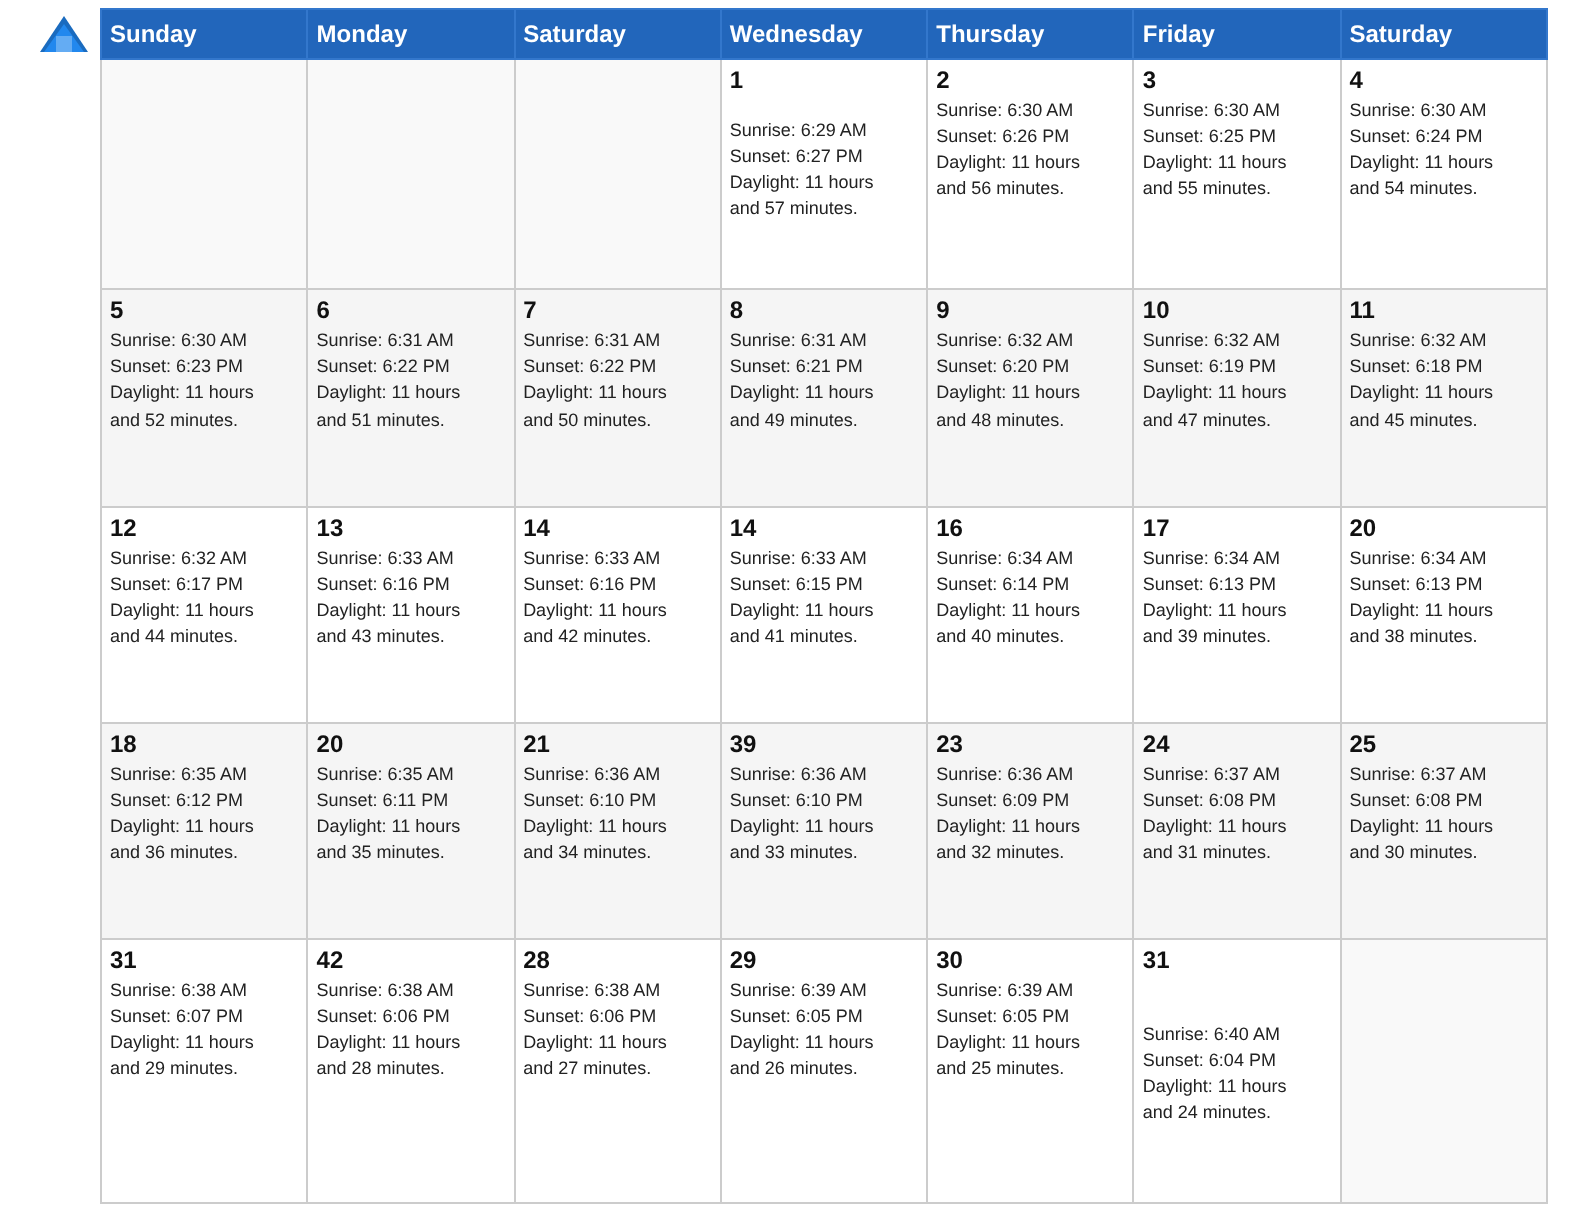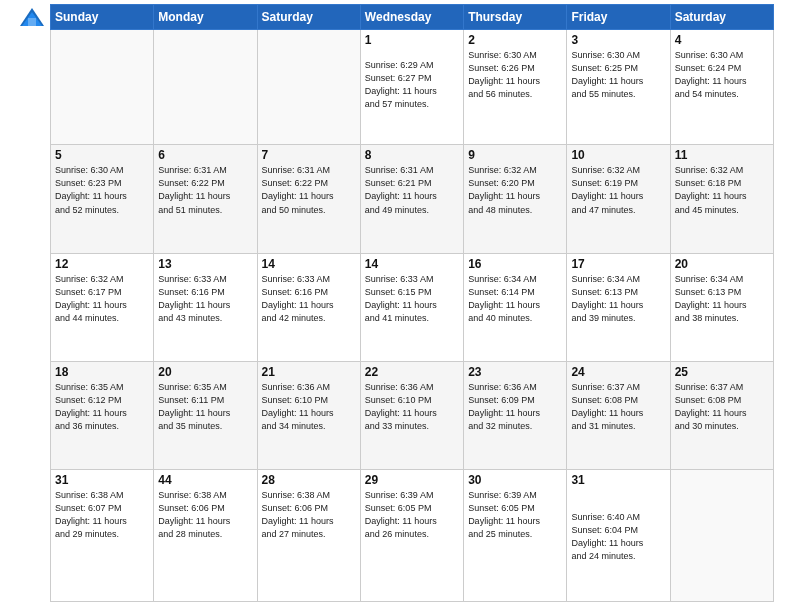--- a/index.html
+++ b/index.html
@@ -281,21 +281,21 @@
 and 35 minutes.</div>
           </td>
           <td>
             <div class="day-number">21</div>
             <div class="day-info" style="white-space: pre-line;">Sunrise: 6:36 AM
 Sunset: 6:10 PM
 Daylight: 11 hours
 and 34 minutes.</div>
           </td>
           <td>
-            <div class="day-number">22</div>
+            <div class="day-number">39</div>
             <div class="day-info" style="white-space: pre-line;">Sunrise: 6:36 AM
 Sunset: 6:10 PM
 Daylight: 11 hours
 and 33 minutes.</div>
           </td>
           <td>
             <div class="day-number">23</div>
             <div class="day-info" style="white-space: pre-line;">Sunrise: 6:36 AM
 Sunset: 6:09 PM
 Daylight: 11 hours
@@ -318,21 +318,21 @@
         </tr>
         <tr>
           <td>
             <div class="day-number">31</div>
             <div class="day-info" style="white-space: pre-line;">Sunrise: 6:38 AM
 Sunset: 6:07 PM
 Daylight: 11 hours
 and 29 minutes.</div>
           </td>
           <td>
-            <div class="day-number">44</div>
+            <div class="day-number">42</div>
             <div class="day-info" style="white-space: pre-line;">Sunrise: 6:38 AM
 Sunset: 6:06 PM
 Daylight: 11 hours
 and 28 minutes.</div>
           </td>
           <td>
             <div class="day-number">28</div>
             <div class="day-info" style="white-space: pre-line;">Sunrise: 6:38 AM
 Sunset: 6:06 PM
 Daylight: 11 hours

